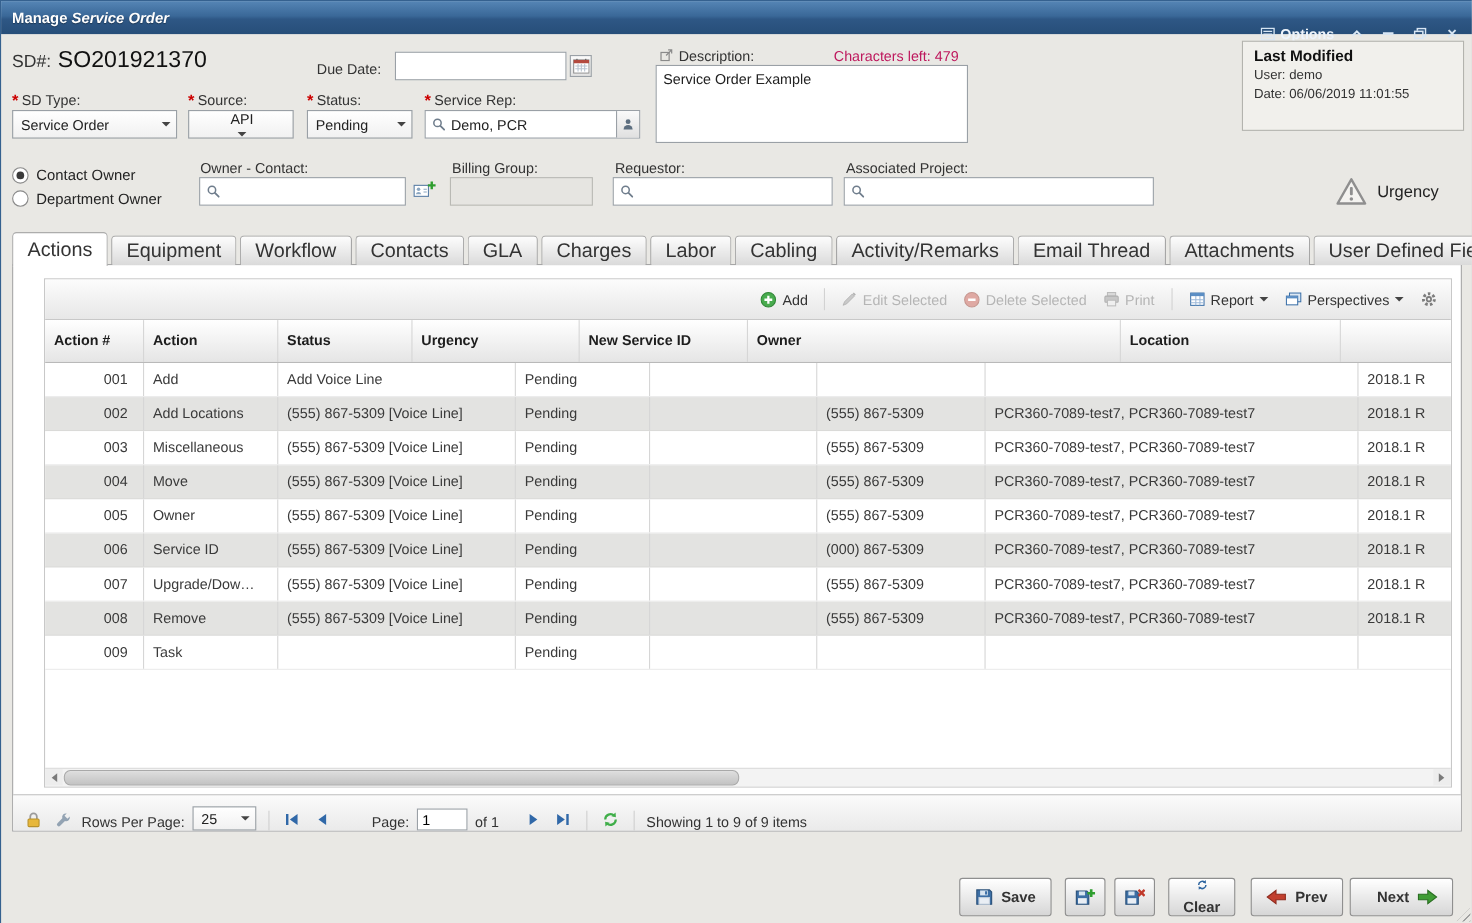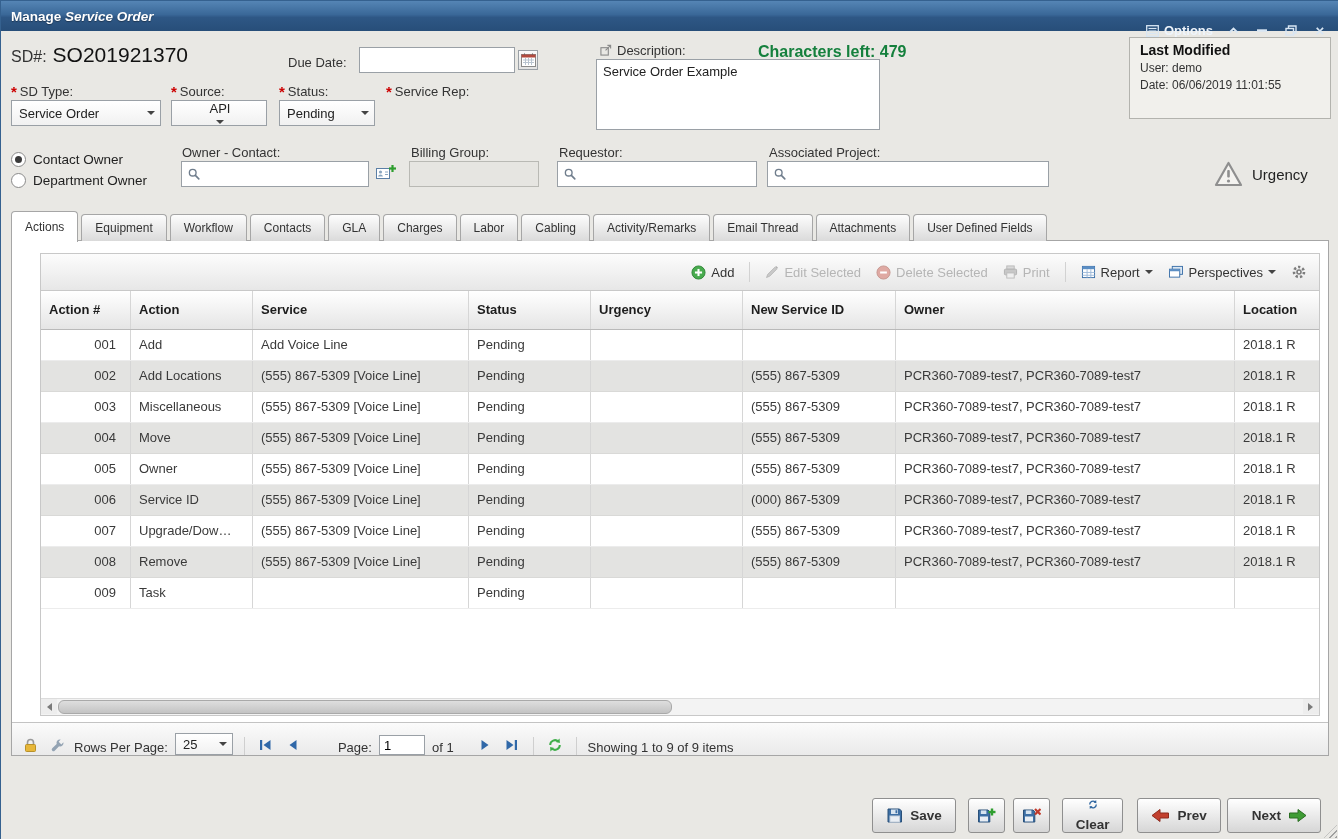--- a/index.html
+++ b/index.html
@@ -31,36 +31,36 @@
   .searchbox{gap:5px;}
   .sb-text{white-space:nowrap;overflow:hidden;}
   .fselect{background:linear-gradient(#ffffff,#f1f1f1);justify-content:space-between;cursor:pointer;padding:0 5px 0 7px;}
   .caret{width:0;height:0;border:4px solid transparent;border-top-color:#444;margin-top:4px;}
   .icon-sq-btn{position:absolute;width:20px;height:20px;border:1px solid #9aa0a6;background:linear-gradient(#fbfbfb,#e2e2e2);
     display:flex;align-items:center;justify-content:center;cursor:pointer;box-sizing:border-box;}
   .mini-btn{width:20px;height:24px;margin:0 -6px 0 auto;border-left:1px solid #9aa0a6;
     background:linear-gradient(#fafafa,#e0e0e0);display:flex;align-items:center;justify-content:center;cursor:pointer;}
   textarea.desc{position:absolute;left:595px;top:58px;width:284px;height:71px;border:1px solid #9aa0a6;
     font:13px "Liberation Sans",sans-serif;padding:4px 6px;resize:none;color:#222;box-sizing:border-box;}
-  .chars-left{position:absolute;left:757px;top:42px;font-size:16px;font-weight:bold;color:#15803d;}
+  .chars-left{position:absolute;left:757px;top:42px;font-size:13px;font-weight:normal;color:#be185d;}
   .lastmod{position:absolute;left:1128px;top:36px;width:202px;height:82px;background:#f1f0ec;
     border:1px solid #b3b3ae;padding:4px 10px;box-sizing:border-box;}
   .lastmod .lm-title{font-weight:bold;font-size:14px;color:#111;}
   .lastmod .lm-line{font-size:12px;color:#333;margin-top:3px;}
   .radio-row{position:absolute;left:10px;display:flex;align-items:center;gap:7px;cursor:pointer;}
   .radio{width:13px;height:13px;border-radius:50%;border:1px solid #8a8a8a;background:#fff;position:relative;flex:none;}
   .radio.sel::after{content:'';position:absolute;inset:3px;border-radius:50%;background:#3a3a3a;}
   .radio-row span.rlabel{font-size:13.5px;color:#222;}
   .urgency{position:absolute;left:1213px;top:160px;display:flex;align-items:center;gap:9px;}
   .urgency .ulabel{font-size:15px;color:#222;}
 
   
   .tabbar{position:absolute;left:10px;top:211px;height:29px;display:flex;align-items:flex-end;gap:3px;z-index:3;}
   .tab{height:26px;line-height:26px;padding:0 13px;border:1px solid #a6a6a6;border-bottom:none;
-    border-radius:4px 4px 0 0;background:linear-gradient(#fdfdfd,#dadada);font-size:12px;color:#333;cursor:pointer;white-space:nowrap;}
+    border-radius:4px 4px 0 0;background:linear-gradient(#fdfdfd,#dadada);font-size:18px;color:#333;cursor:pointer;white-space:nowrap;}
   .tab.active{height:30px;line-height:30px;background:#fff;margin-bottom:-1px;}
 
   
   .panel{position:absolute;left:10px;top:239px;width:1318px;height:516px;background:#fff;
     border:1px solid #a6a6a6;z-index:2;box-sizing:border-box;}
   .gridwrap{position:absolute;left:28px;right:8px;top:12px;bottom:39px;border:1px solid #c8c8c8;background:#fff;overflow:hidden;}
   .gtoolbar{height:36px;background:linear-gradient(#fcfcfc,#e7e7e7);border-bottom:1px solid #c8c8c8;
     display:flex;align-items:center;justify-content:flex-end;padding:0 12px;gap:15px;font-size:13px;color:#333;}
   .titem{display:flex;align-items:center;gap:5px;cursor:pointer;white-space:nowrap;}
   .titem.disabled{color:#b5b5b5;cursor:default;}
@@ -188,20 +188,33 @@
     <span class="caret"></span>
   </div>
   <div class="fselect" style="left:170px;top:99px;width:96px;flex-direction:column;">
     <span>API</span>
     <span class="caret"></span>
   </div>
   <div class="fselect" style="left:278px;top:99px;width:96px;">
     <span>Pending</span>
     <span class="caret"></span>
   </div>
+  <div class="searchbox" style="left:385px;top:99px;width:196px;">
+    <svg width="12" height="12" viewBox="0 0 14 14">
+        <circle cx="5.5" cy="5.5" r="3.9" fill="none" stroke="#6f7d8c" stroke-width="1.6"></circle>
+        <line x1="8.6" y1="8.6" x2="12.6" y2="12.6" stroke="#6f7d8c" stroke-width="1.9" stroke-linecap="round"></line>
+      </svg>
+    <span class="sb-text">Demo, PCR</span>
+    <span class="mini-btn">
+      <svg width="12" height="12" viewBox="0 0 14 14">
+          <circle cx="7" cy="4.2" r="2.6" fill="#5d6f80"></circle>
+          <path d="M2.2 12.5 a4.8 4.8 0 0 1 9.6 0 z" fill="#5d6f80"></path>
+        </svg>
+    </span>
+  </div>
 
   <div class="radio-row" style="top:151px;">
     <span class="radio sel"></span>
     <span class="rlabel">Contact Owner</span>
   </div>
   <div class="radio-row" style="top:172px;">
     <span class="radio"></span>
     <span class="rlabel">Department Owner</span>
   </div>
 
@@ -332,21 +345,20 @@
           <svg width="16" height="16" viewBox="0 0 16 16">
               <circle cx="8" cy="8" r="5" fill="none" stroke="#7d7d7d" stroke-width="2.6" stroke-dasharray="2.3 2.1"></circle>
               <circle cx="8" cy="8" r="2" fill="none" stroke="#7d7d7d" stroke-width="1.6"></circle>
             </svg>
         </div>
       </div>
 
       <div class="ghead-row">
           <div class="gcell c0" style="width: 90px;">Action #</div>
           <div class="gcell c1" style="width: 122px;">Action</div>
-          <div class="gcell c2" style="width: 216px;">Service</div>
           <div class="gcell c3" style="width: 122px;">Status</div>
           <div class="gcell c4" style="width: 152px;">Urgency</div>
           <div class="gcell c5" style="width: 153px;">New Service ID</div>
           <div class="gcell c6" style="width: 339px;">Owner</div>
           <div class="gcell c7" style="width: 200px;">Location</div>
         </div>
       <div>
           <div class="grow">
             <div class="gcell c0" style="width: 90px;">001</div>
             <div class="gcell c1" style="width: 122px;">Add</div>

